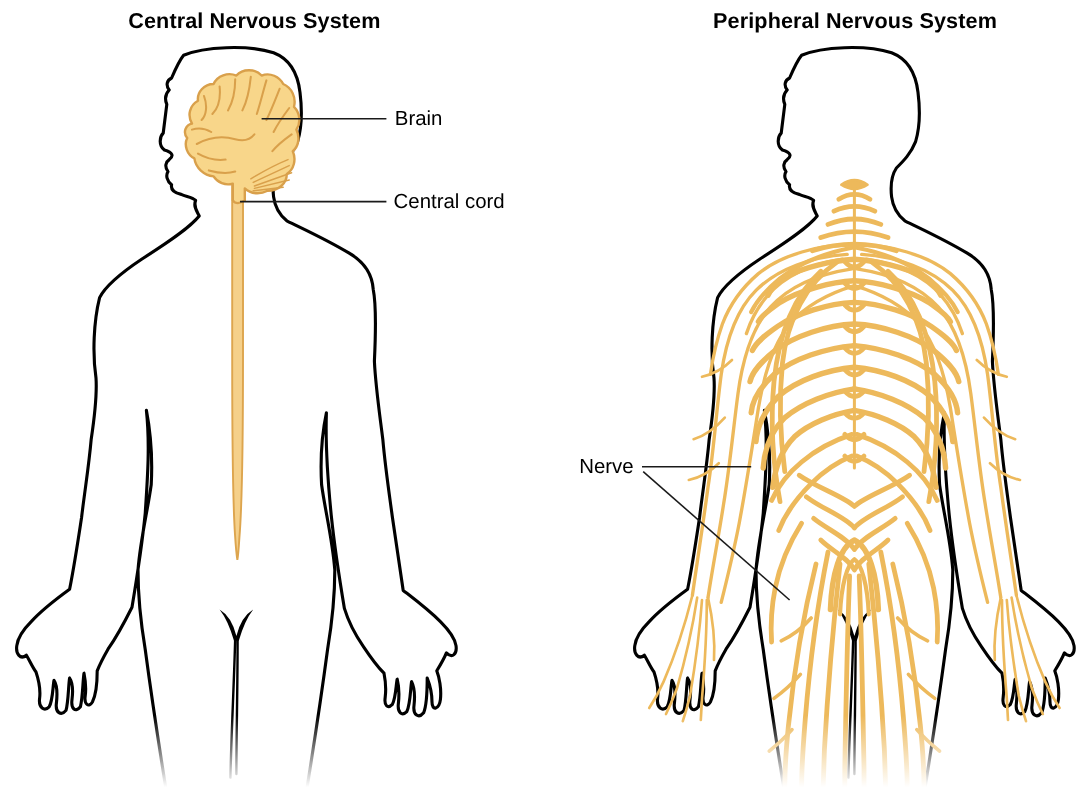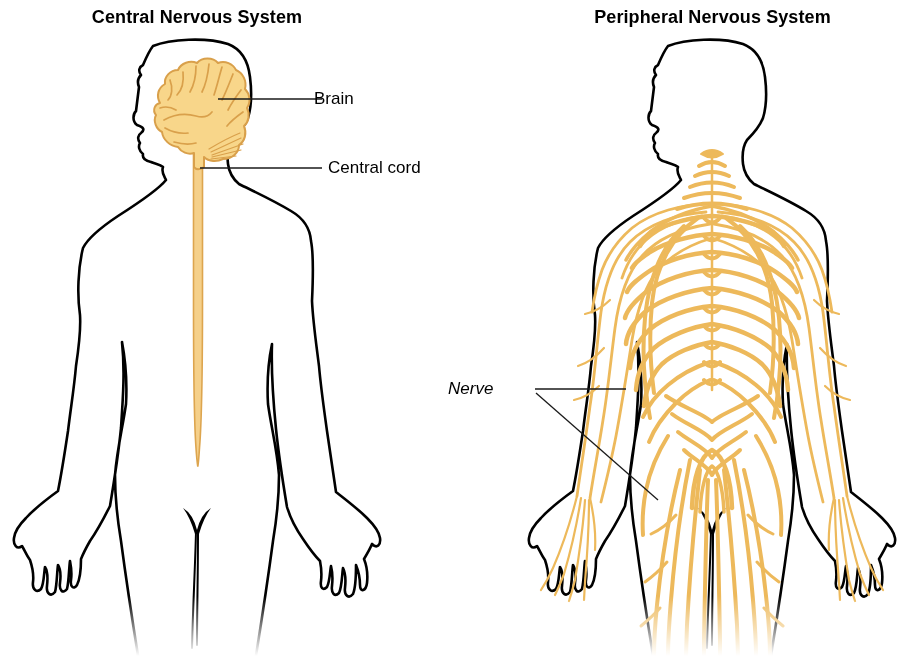--- a/index.html
+++ b/index.html
@@ -5,28 +5,28 @@
   html,body{margin:0;padding:0;background:#fff;}
   .canvas{
     position:relative;width:898px;height:656px;background:var(--background,#fff);
     font-family:"Liberation Sans", sans-serif;overflow:hidden;
   }
   .canvas svg{position:absolute;left:0;top:0;}
   .title{
     position:absolute;top:7px;font-weight:bold;font-size:18px;line-height:20px;
     color:var(--text,#000);text-align:center;letter-spacing:.1px;white-space:nowrap;
   }
-  #cns-title{left:0;width:394px;}
+  #cns-title{left:0;width:394px;padding-left:15px;}
   #pns-title{left:520px;width:385px;}
   .lbl{
     position:absolute;font-size:17px;line-height:20px;color:var(--text,#000);white-space:nowrap;
   }
-  #brain-label{left:314px;top:89px;text-align:center;}
+  #brain-label{left:329px;top:89px;text-align:center;}
   #spinal-label{left:328px;top:158px;}
-  #nerve-label{left:448px;top:379px;width:80px;font-style:italic;}
+  #nerve-label{left:448px;top:379px;width:80px;text-align:right;}
 
   .outline{fill:none;stroke:var(--outline,#000);stroke-width:2.6;stroke-linejoin:round;stroke-linecap:round;}
   .crotchV{fill:var(--outline,#000);stroke:none;}
   .crotchStem{fill:none;stroke:var(--outline,#000);stroke-width:2;stroke-linecap:round;}
   .cord{fill:var(--cord_fill,#f5d08a);stroke:var(--cord_stroke,#dda54e);stroke-width:1.6;}
   .brain-main{fill:var(--brain_fill,#f8d68a);stroke:var(--brain_stroke,#d9a04b);stroke-width:2;stroke-linejoin:round;}
   .sulci{fill:none;stroke:var(--brain_stroke,#d9a04b);stroke-width:1.7;stroke-linecap:round;}
   .cb{fill:none;stroke:var(--brain_stroke,#d9a04b);stroke-width:1.2;stroke-linecap:round;}
   .nerves path{fill:none;stroke:var(--nerve,#edb95b);stroke-linecap:round;stroke-linejoin:round;}
   .nerves .nfill{fill:var(--nerve,#edb95b);stroke:var(--nerve,#edb95b);stroke-width:2;}

